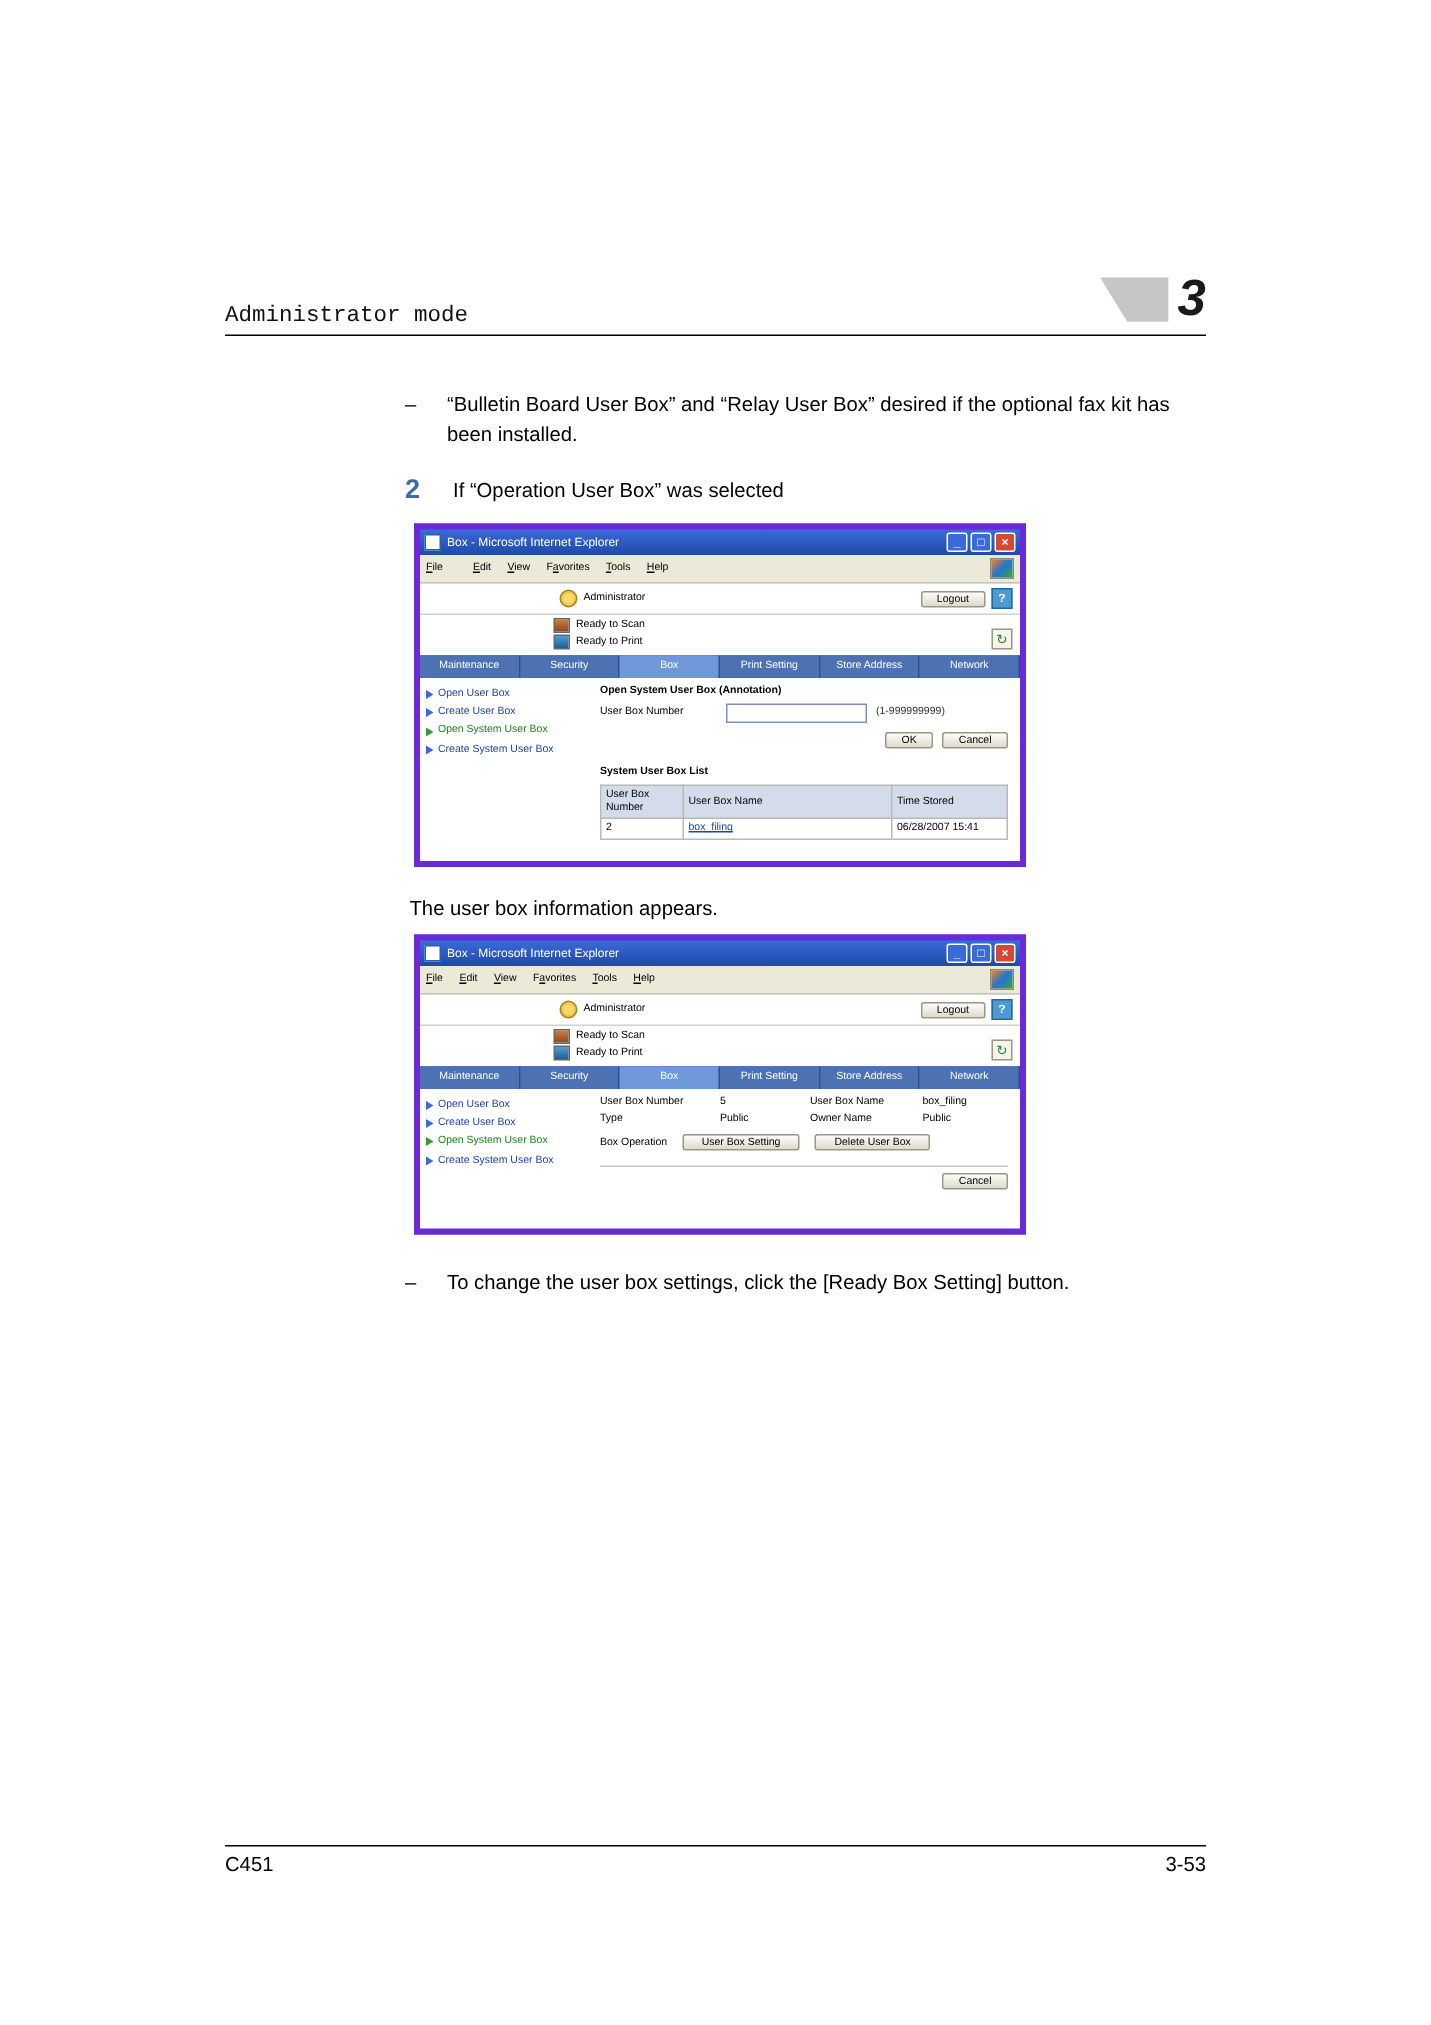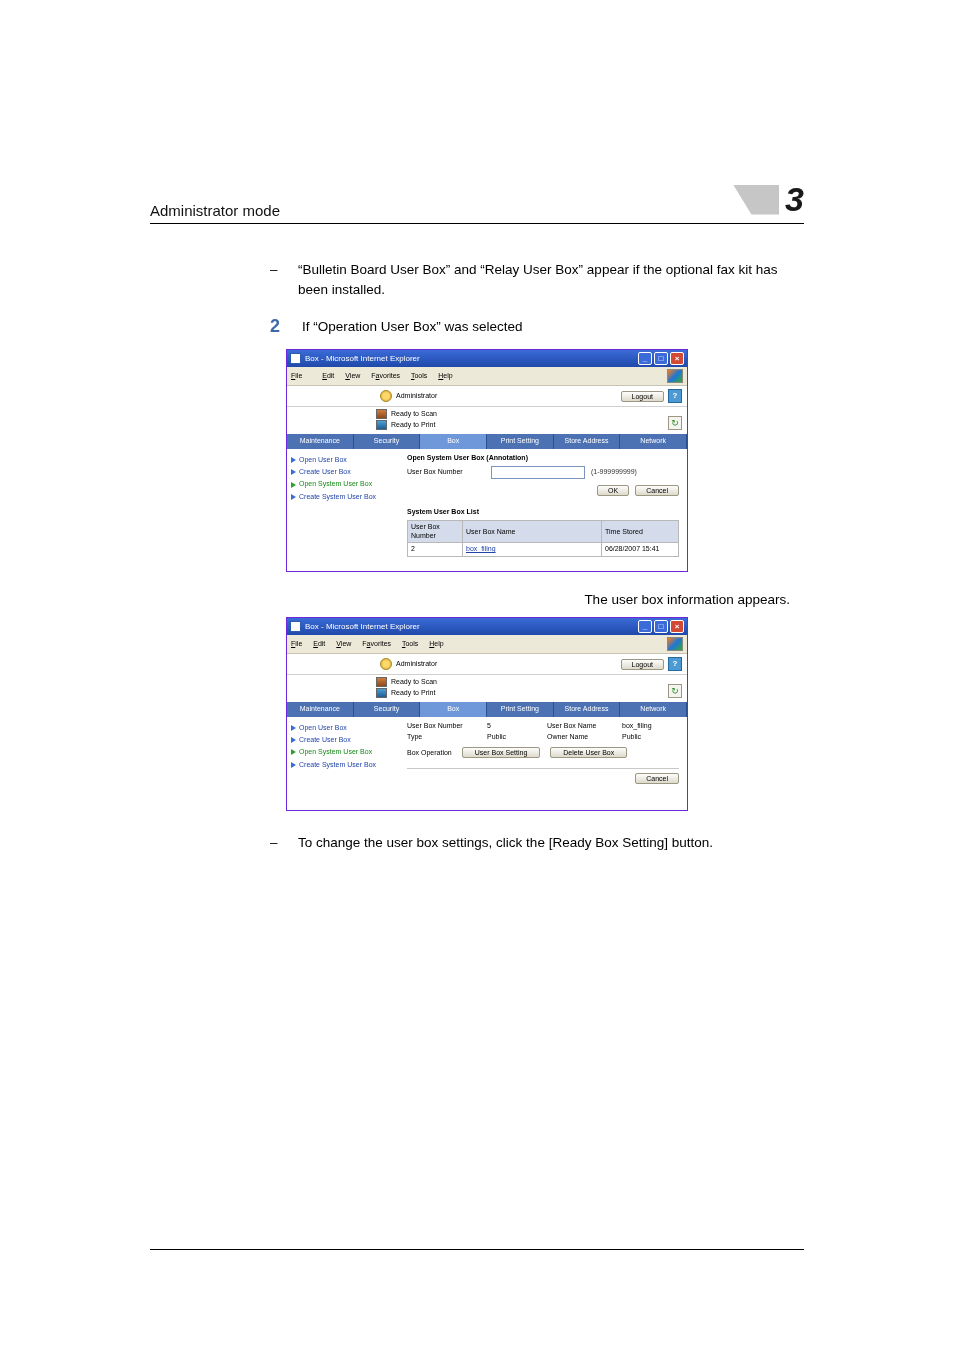--- a/index.html
+++ b/index.html
@@ -19,20 +19,21 @@
   }
   .running-head {
     display: flex;
     justify-content: space-between;
     align-items: flex-end;
     margin-bottom: 4px;
   }
   .running-head-title {
     font-size: 15px;
     color: #111;
+    font-family: Liberation Mono, monospace;
   }
   .chapter-badge {
     display: flex;
     align-items: center;
     gap: 6px;
   }
   .chapter-num {
     font-size: 34px;
     font-weight: bold;
     font-style: italic;
@@ -80,28 +81,27 @@
     font-size: 18px;
     font-weight: bold;
     color: #3d6aa9;
     margin-top: -4px;
   }
   .step-text p {
     margin: 0 0 2px 0;
   }
   .caption {
     margin: 18px 0 8px 3px;
-    text-align: right;
   }
 
   
   .ie-window {
     width: 400px;
-    margin-left: 16px;
-    border: 1px solid #6d28d9;
+    margin-left: 6px;
+    border: 4px solid #6d28d9;
     font-size: 7px;
     line-height: 1.2;
     font-family: Tahoma, Arial, sans-serif;
     color: #000;
     background: #1d4ed8;
   }
   .ie-titlebar {
     background: linear-gradient(#3b6bd8, #1f49aa);
     color: #fff;
     display: flex;
@@ -383,21 +383,21 @@
       <div class="badge-box"></div>
       <div class="chapter-num">3</div>
     </div>
   </div>
   <hr class="rule">
 
   <div class="body-col">
 
     <div class="bullet-row">
       <div class="bullet-dash">–</div>
-      <div>“Bulletin Board User Box” and “Relay User Box” appear if the optional fax kit has been installed.</div>
+      <div>“Bulletin Board User Box” and “Relay User Box” desired if the optional fax kit has been installed.</div>
     </div>
 
     <div class="step-row">
       <div class="step-num">2</div>
       <div class="step-text">
         <p>If “Operation User Box” was selected</p>
       </div>
     </div>
 
     <div class="ie-window">
@@ -608,15 +608,19 @@
 
     <div class="bullet-row">
       <div class="bullet-dash">–</div>
       <div>To change the user box settings, click the [Ready Box Setting] button.</div>
     </div>
 
   </div>
 
   <div class="footer">
     <hr class="foot-rule">
+    <div class="footer-row">
+      <span>C451</span>
+      <span>3-53</span>
+    </div>
   </div>
 
 </div>
 
 </body></html>

